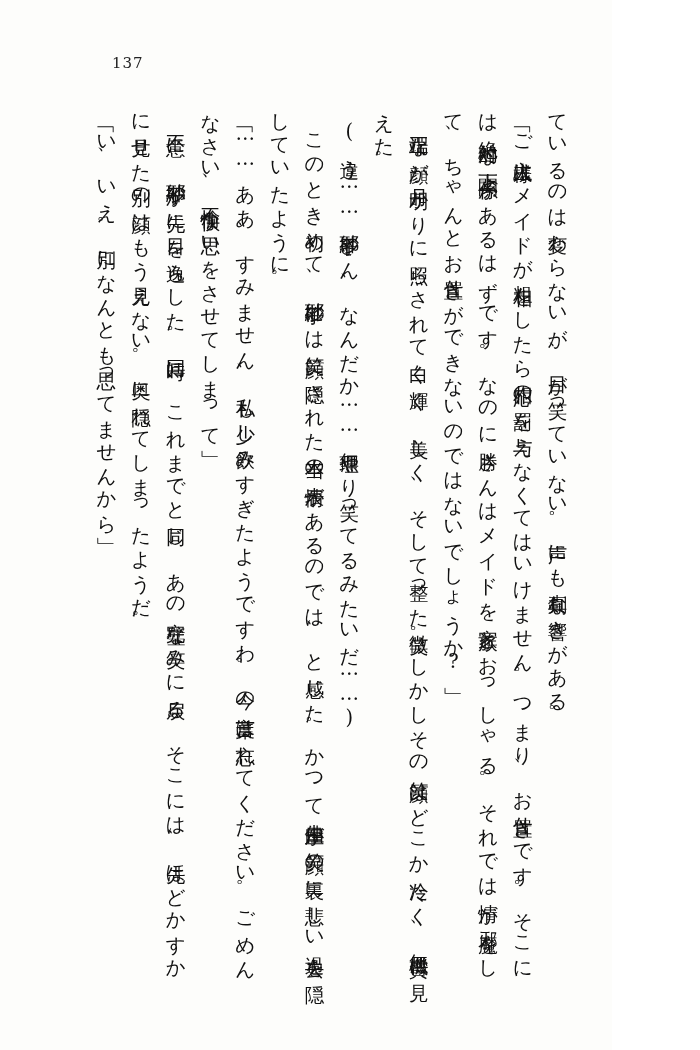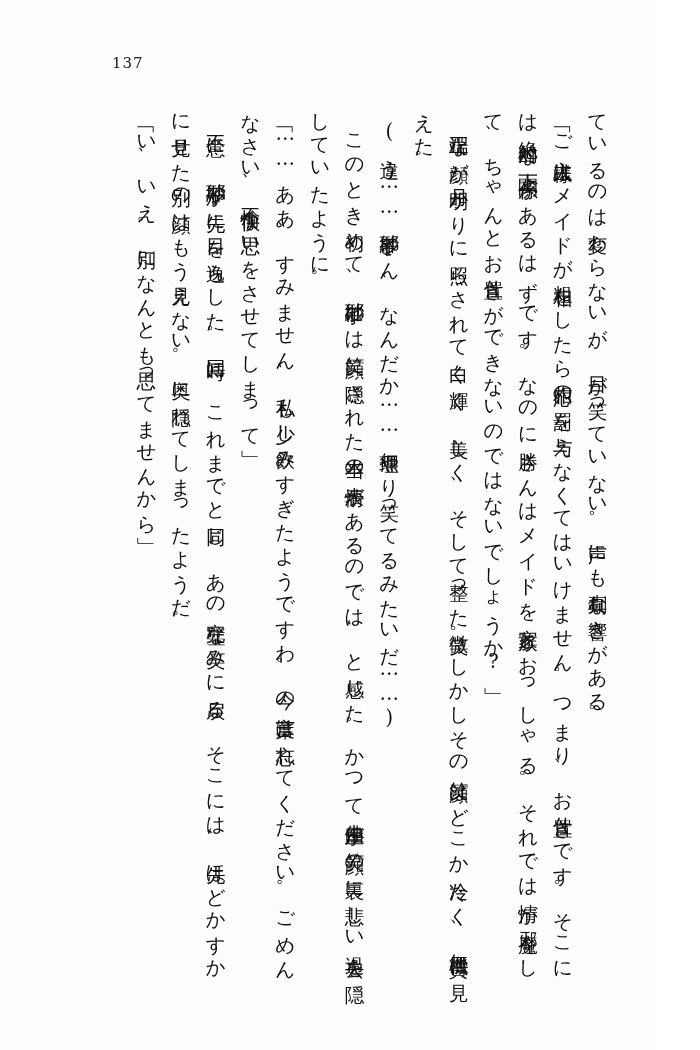--- a/index.html
+++ b/index.html
@@ -12,21 +12,20 @@
     height: 1050px;
     overflow: hidden;
     font-family: "DejaVu Serif", "Liberation Serif", serif;
     color: #1a1a1a;
   }
   #page {
     position: relative;
     width: 612px;
     height: 1050px;
     background: #fdfdfb;
-    padding-left: 40px;
   }
   #page-number {
     position: absolute;
     top: 54px;
     left: 112px;
     font-size: 15px;
     letter-spacing: 1px;
     color: #222;
     font-family: "DejaVu Serif", "Liberation Serif", serif;
   }

